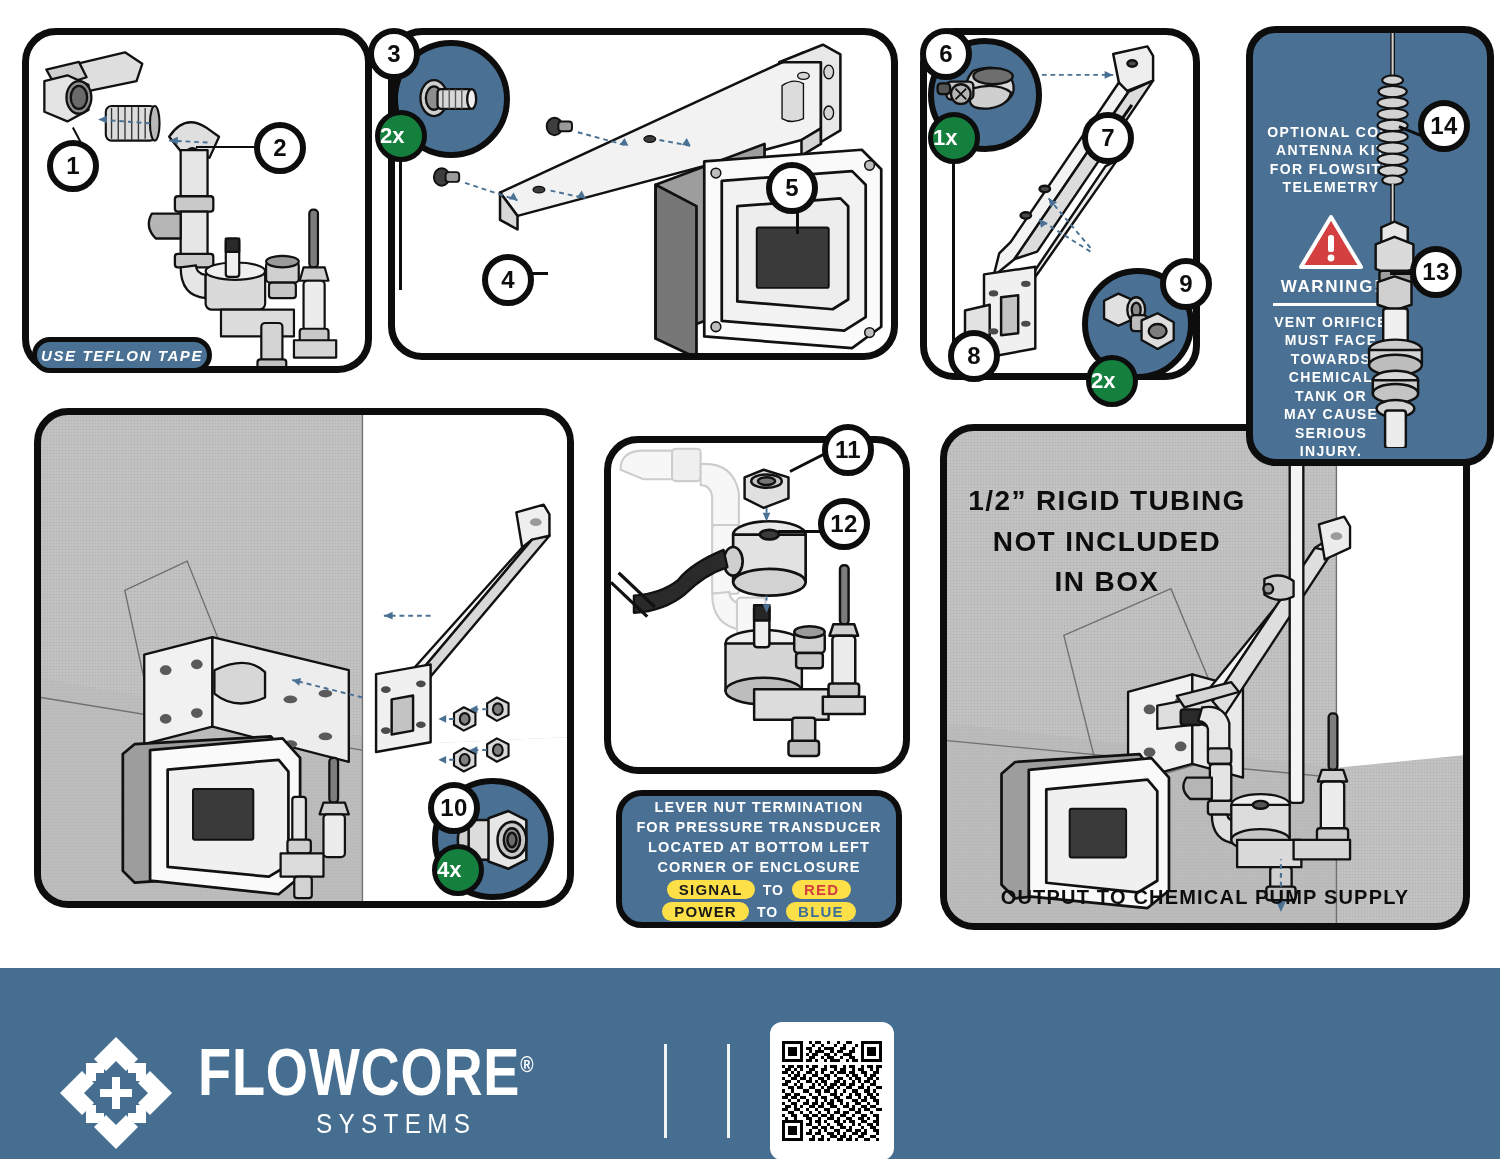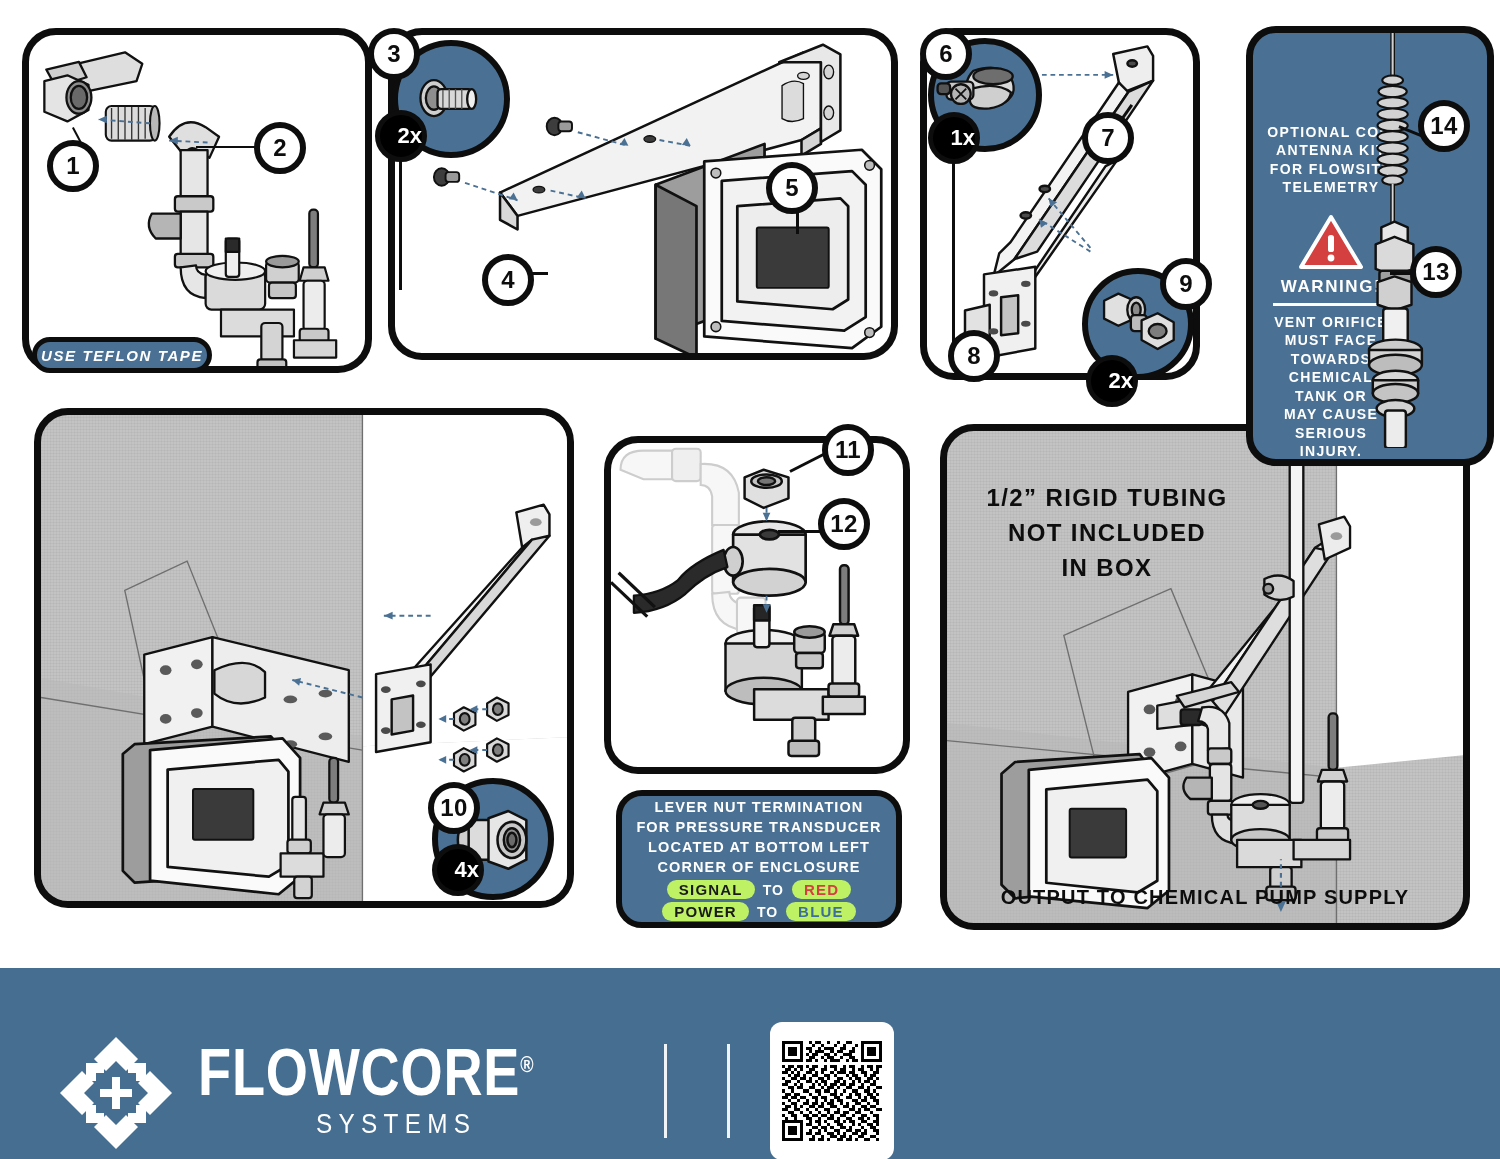--- a/index.html
+++ b/index.html
@@ -41,23 +41,23 @@
     border: 6px solid #0d0d0d;
     display: flex; align-items: center; justify-content: center;
     font-weight: 700; font-size: 24px; color: #0d0d0d;
     letter-spacing: .3px;
     z-index: 40;
   }
   .qty {
     position: absolute;
     width: 52px; height: 52px;
     border-radius: 50%;
-    background: #000000;
+    background: #15803d;
     border: 5px solid #0d0d0d;
-    display:flex; align-items:center; justify-content:flex-end;
+    display:flex; align-items:center; justify-content:flex-start;
     color:#ffffff; font-weight:700; font-size:22px;
     z-index: 41;
   }
   
   .bubble {
     position:absolute;
     border-radius:50%;
     background:#4a7194;
     border:6px solid #0d0d0d;
     z-index: 30;
@@ -112,21 +112,21 @@
     z-index:45;
     display:flex; flex-direction:column; align-items:center; justify-content:center;
     padding:2px 14px;
   }
   .infobox .ln {
     color:#ffffff; font-weight:700; font-size:14.5px; letter-spacing:1.1px;
     line-height:1.38; text-align:center; white-space:nowrap;
   }
   .tagrow { display:flex; align-items:center; gap:8px; margin-top:3px; }
   .tag {
-    background:#bef264; border-radius:12px; padding:1px 12px;
+    background:#fde047; border-radius:12px; padding:1px 12px;
     font-weight:700; font-size:15px; letter-spacing:1.2px; color:#1a1a1a;
   }
   .tag.red { color:#d3403f; }
   .tag.blue { color:#3e6f99; }
   .to { color:#ffffff; font-weight:700; font-size:14px; letter-spacing:1px; }
 
   
   #footer {
     position:absolute; left:0; top:968px; width:1500px; height:245px;
     background:#456e91;
@@ -781,21 +781,21 @@
       </g>
 
       <g stroke="#4a7194" stroke-width="2.2" stroke-dasharray="5 4" fill="none">
         <line x1="343" y1="486" x2="343" y2="440"></line>
       </g>
       <g fill="#4a7194">
           <path d="M343 494 l-5 -11 10 0z"></path>
         </g>
     </svg>
 
-    <div class="cap" style="left:20px; top:50px; width:280px; font-size:24px; letter-spacing:1.4px;">
+    <div class="cap" style="left:20px; top:50px; width:280px; font-size:28px; letter-spacing:1.4px;">
       <div>1/2” RIGID TUBING</div>
       <div>NOT INCLUDED</div>
       <div>IN BOX</div>
     </div>
     <div class="cap" style="left:0; top:452px; width:516px; font-size:20px; letter-spacing:1.2px;">
       <span>OUTPUT TO CHEMICAL PUMP SUPPLY</span>
     </div>
   </div>
 
   <div id="footer">

